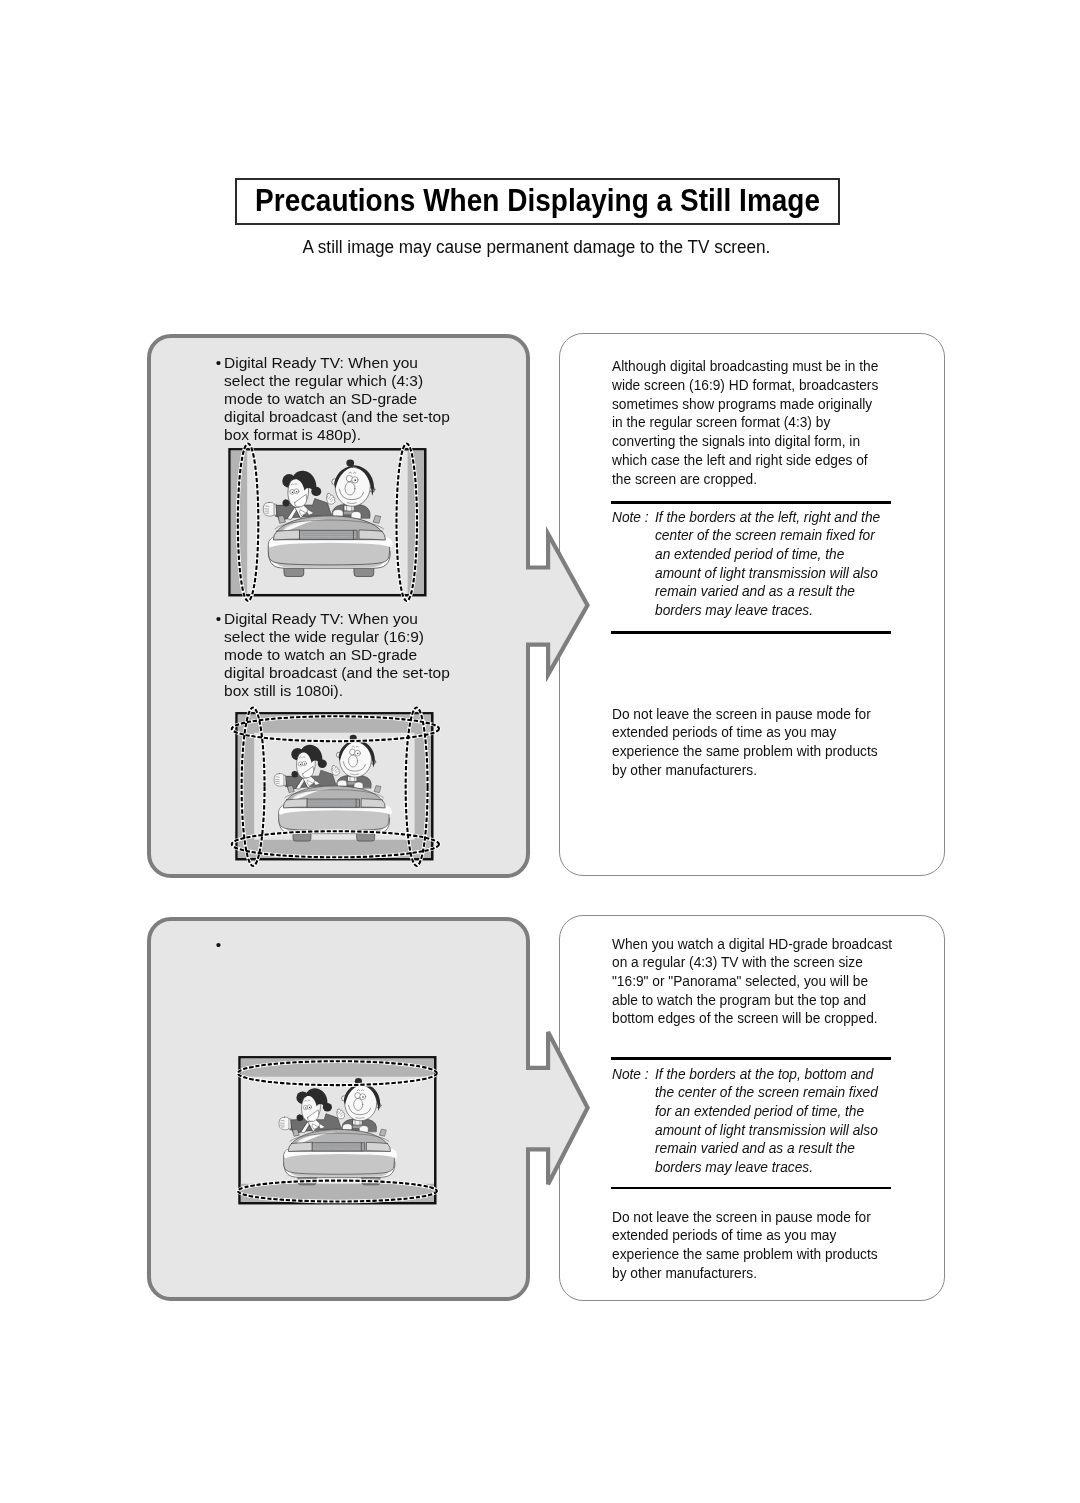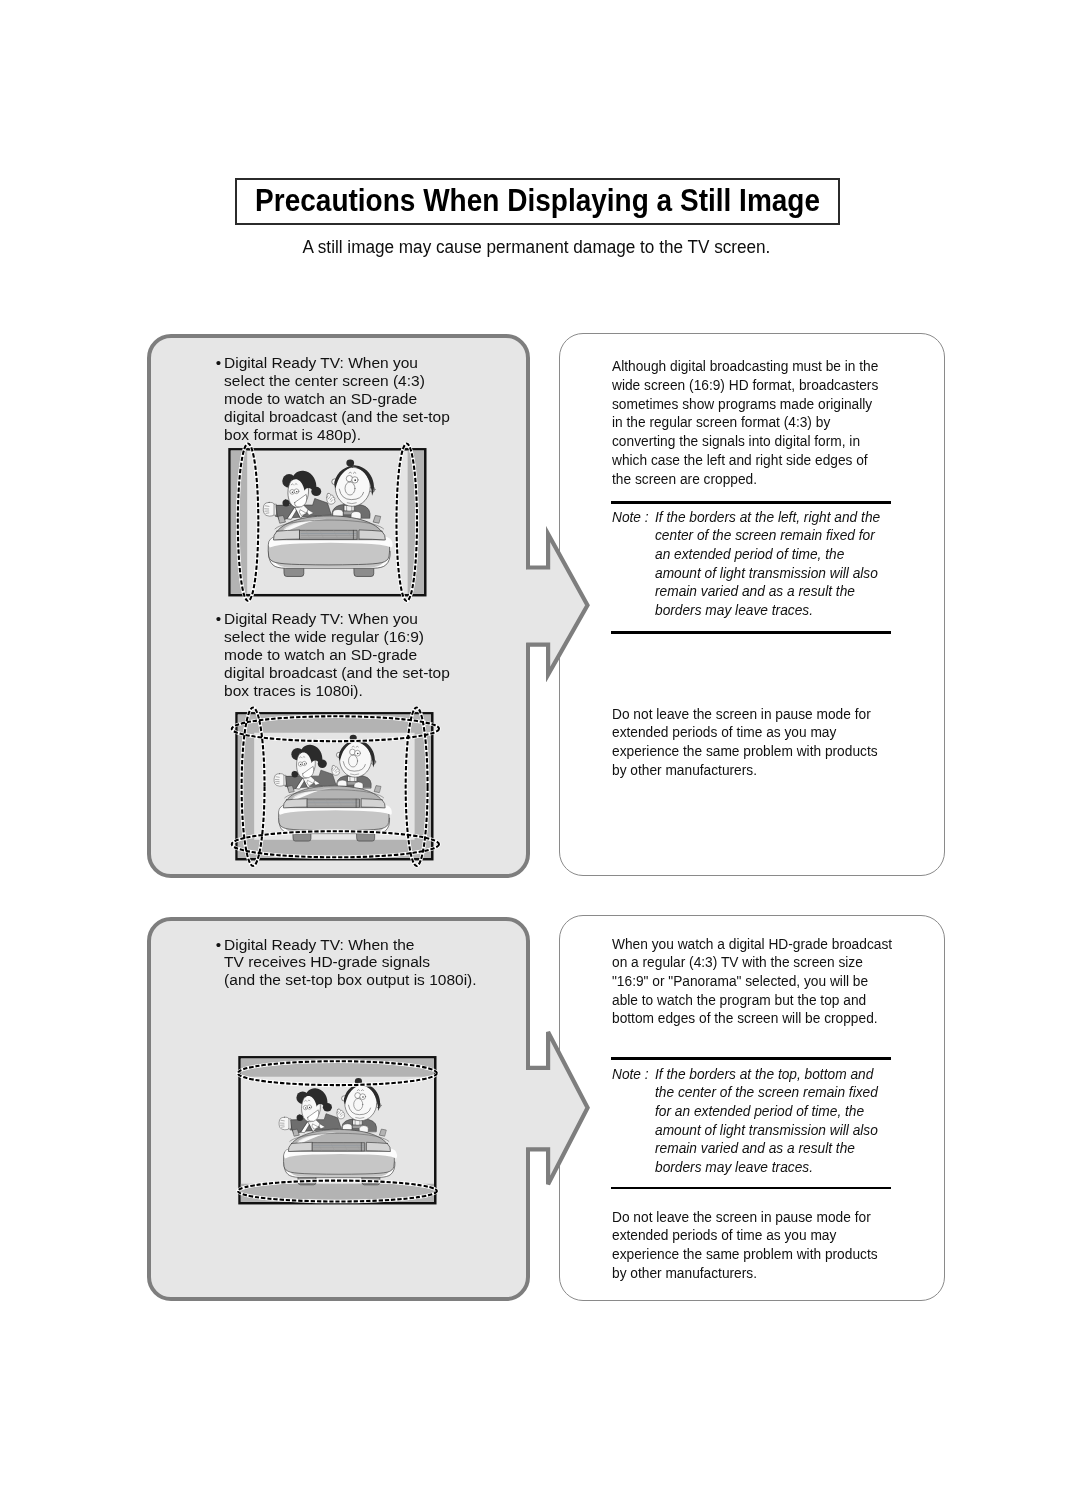--- a/index.html
+++ b/index.html
@@ -150,21 +150,21 @@
         <span>Precautions When Displaying a Still Image</span>
       </div>
     </div>
 <div id="subtitle"><span>A still image may cause permanent damage to the TV screen.</span></div>
 <div class="gbox" style="left:147px;top:334px;width:383px;height:544px;"></div>
 <div class="wbox" style="left:559px;top:333px;width:386px;height:542.5px;"></div>
 <div class="gbox" style="left:147px;top:917px;width:383px;height:384px;"></div>
 <div class="wbox" style="left:559px;top:915px;width:386px;height:386px;"></div>
 <div class="bdot" style="left:215.7px;top:354px;">•</div>
 <div class="btext" style="left:224.1px;top:354px;"><span>Digital Ready TV: When you</span>
-<span>select the center screen (4:3)</span>
+<span>select the regular which (4:3)</span>
 <span>mode to watch an SD-grade</span>
 <span>digital broadcast (and the set-top</span>
 <span>box format is 480p).</span></div>
 <div class="illus" style="left:228.2px;top:448.3px;">
       <svg class="tv" width="198.8" height="148.5" viewBox="0 0 199 149" style="overflow:visible">
         <rect x="1.3" y="1.3" width="196.4" height="146.4" fill="#e5e5e5" stroke="#111111" stroke-width="2.5"></rect>
         <rect x="2.6" y="2.6" width="16.4" height="143.8" fill="#b3b3b3"></rect>
         <rect x="180.0" y="2.6" width="16.4" height="143.8" fill="#b3b3b3"></rect>
         <use href="#carscene" x="0" y="0" width="199" height="149"></use>
         <g fill="none" stroke-linecap="butt">
@@ -173,21 +173,21 @@
           <ellipse cx="19.9" cy="74.5" rx="10.3" ry="79.0" stroke="#000000" stroke-width="2.1" stroke-dasharray="4.3 1.9"></ellipse>
           <ellipse cx="179.1" cy="74.5" rx="10.3" ry="79.0" stroke="#000000" stroke-width="2.1" stroke-dasharray="4.3 1.9"></ellipse>
         </g>
       </svg>
     </div>
 <div class="bdot" style="left:215.7px;top:610px;">•</div>
 <div class="btext" style="left:224.1px;top:610px;"><span>Digital Ready TV: When you</span>
 <span>select the wide regular (16:9)</span>
 <span>mode to watch an SD-grade</span>
 <span>digital broadcast (and the set-top</span>
-<span>box traces is 1080i).</span></div>
+<span>box still is 1080i).</span></div>
 <div class="illus" style="left:234.9px;top:711.8px;">
       <svg class="tv" width="198.8" height="148.5" viewBox="0 0 199 149" style="overflow:visible">
         <rect x="1.3" y="1.3" width="196.4" height="146.4" fill="#e5e5e5" stroke="#111111" stroke-width="2.5"></rect>
         <rect x="2.6" y="2.6" width="193.8" height="143.8" fill="#b3b3b3"></rect>
         <rect x="19.0" y="20.8" width="161.0" height="107.4" fill="#e5e5e5"></rect>
         <use href="#carscene" x="4.5" y="12.2" width="186.1" height="135.6"></use>
         <g fill="none" stroke-linecap="butt">
           <ellipse cx="17.9" cy="75.0" rx="11.5" ry="79.5" stroke="#ffffff" stroke-width="3.6"></ellipse>
           <ellipse cx="182.0" cy="75.0" rx="11.0" ry="79.5" stroke="#ffffff" stroke-width="3.6"></ellipse>
           <ellipse cx="100.5" cy="16.8" rx="104.0" ry="12.5" stroke="#ffffff" stroke-width="3.6"></ellipse>
@@ -218,23 +218,20 @@
 <span>an extended period of time, the</span>
 <span>amount of light transmission will also</span>
 <span>remain varied and as a result the</span>
 <span>borders may leave traces.</span></div>
 <div class="rule" style="left:611px;top:631px;width:280px;"></div>
 <div class="rtext" style="left:611.5px;top:704.5px;"><span>Do not leave the screen in pause mode for</span>
 <span>extended periods of time as you may</span>
 <span>experience the same problem with products</span>
 <span>by other manufacturers.</span></div>
 <div class="bdot" style="left:215.7px;top:935.5px;">•</div>
-<div class="btext" style="left:224.1px;top:935.5px;"><span>Digital Ready TV: When the</span>
-<span>TV receives HD-grade signals</span>
-<span>(and the set-top box output is 1080i).</span></div>
 <div class="illus" style="left:238.2px;top:1055.8px;">
       <svg class="tv" width="198.8" height="148.5" viewBox="0 0 199 149" style="overflow:visible">
         <rect x="1.3" y="1.3" width="196.4" height="146.4" fill="#e5e5e5" stroke="#111111" stroke-width="2.5"></rect>
         <rect x="2.6" y="2.6" width="193.8" height="18.2" fill="#b3b3b3"></rect>
         <rect x="2.6" y="128.20000000000002" width="193.8" height="18.2" fill="#b3b3b3"></rect>
         <use href="#carscene" x="4.4" y="11.6" width="190.6" height="136.0"></use>
         <g fill="none" stroke-linecap="butt">
           <ellipse cx="99.5" cy="17.2" rx="99.8" ry="12.0" stroke="#ffffff" stroke-width="3.6"></ellipse>
           <ellipse cx="99.5" cy="135.5" rx="99.8" ry="10.5" stroke="#ffffff" stroke-width="3.6"></ellipse>
           <ellipse cx="99.5" cy="17.2" rx="99.8" ry="12.0" stroke="#000000" stroke-width="2.1" stroke-dasharray="4.3 1.9"></ellipse>

